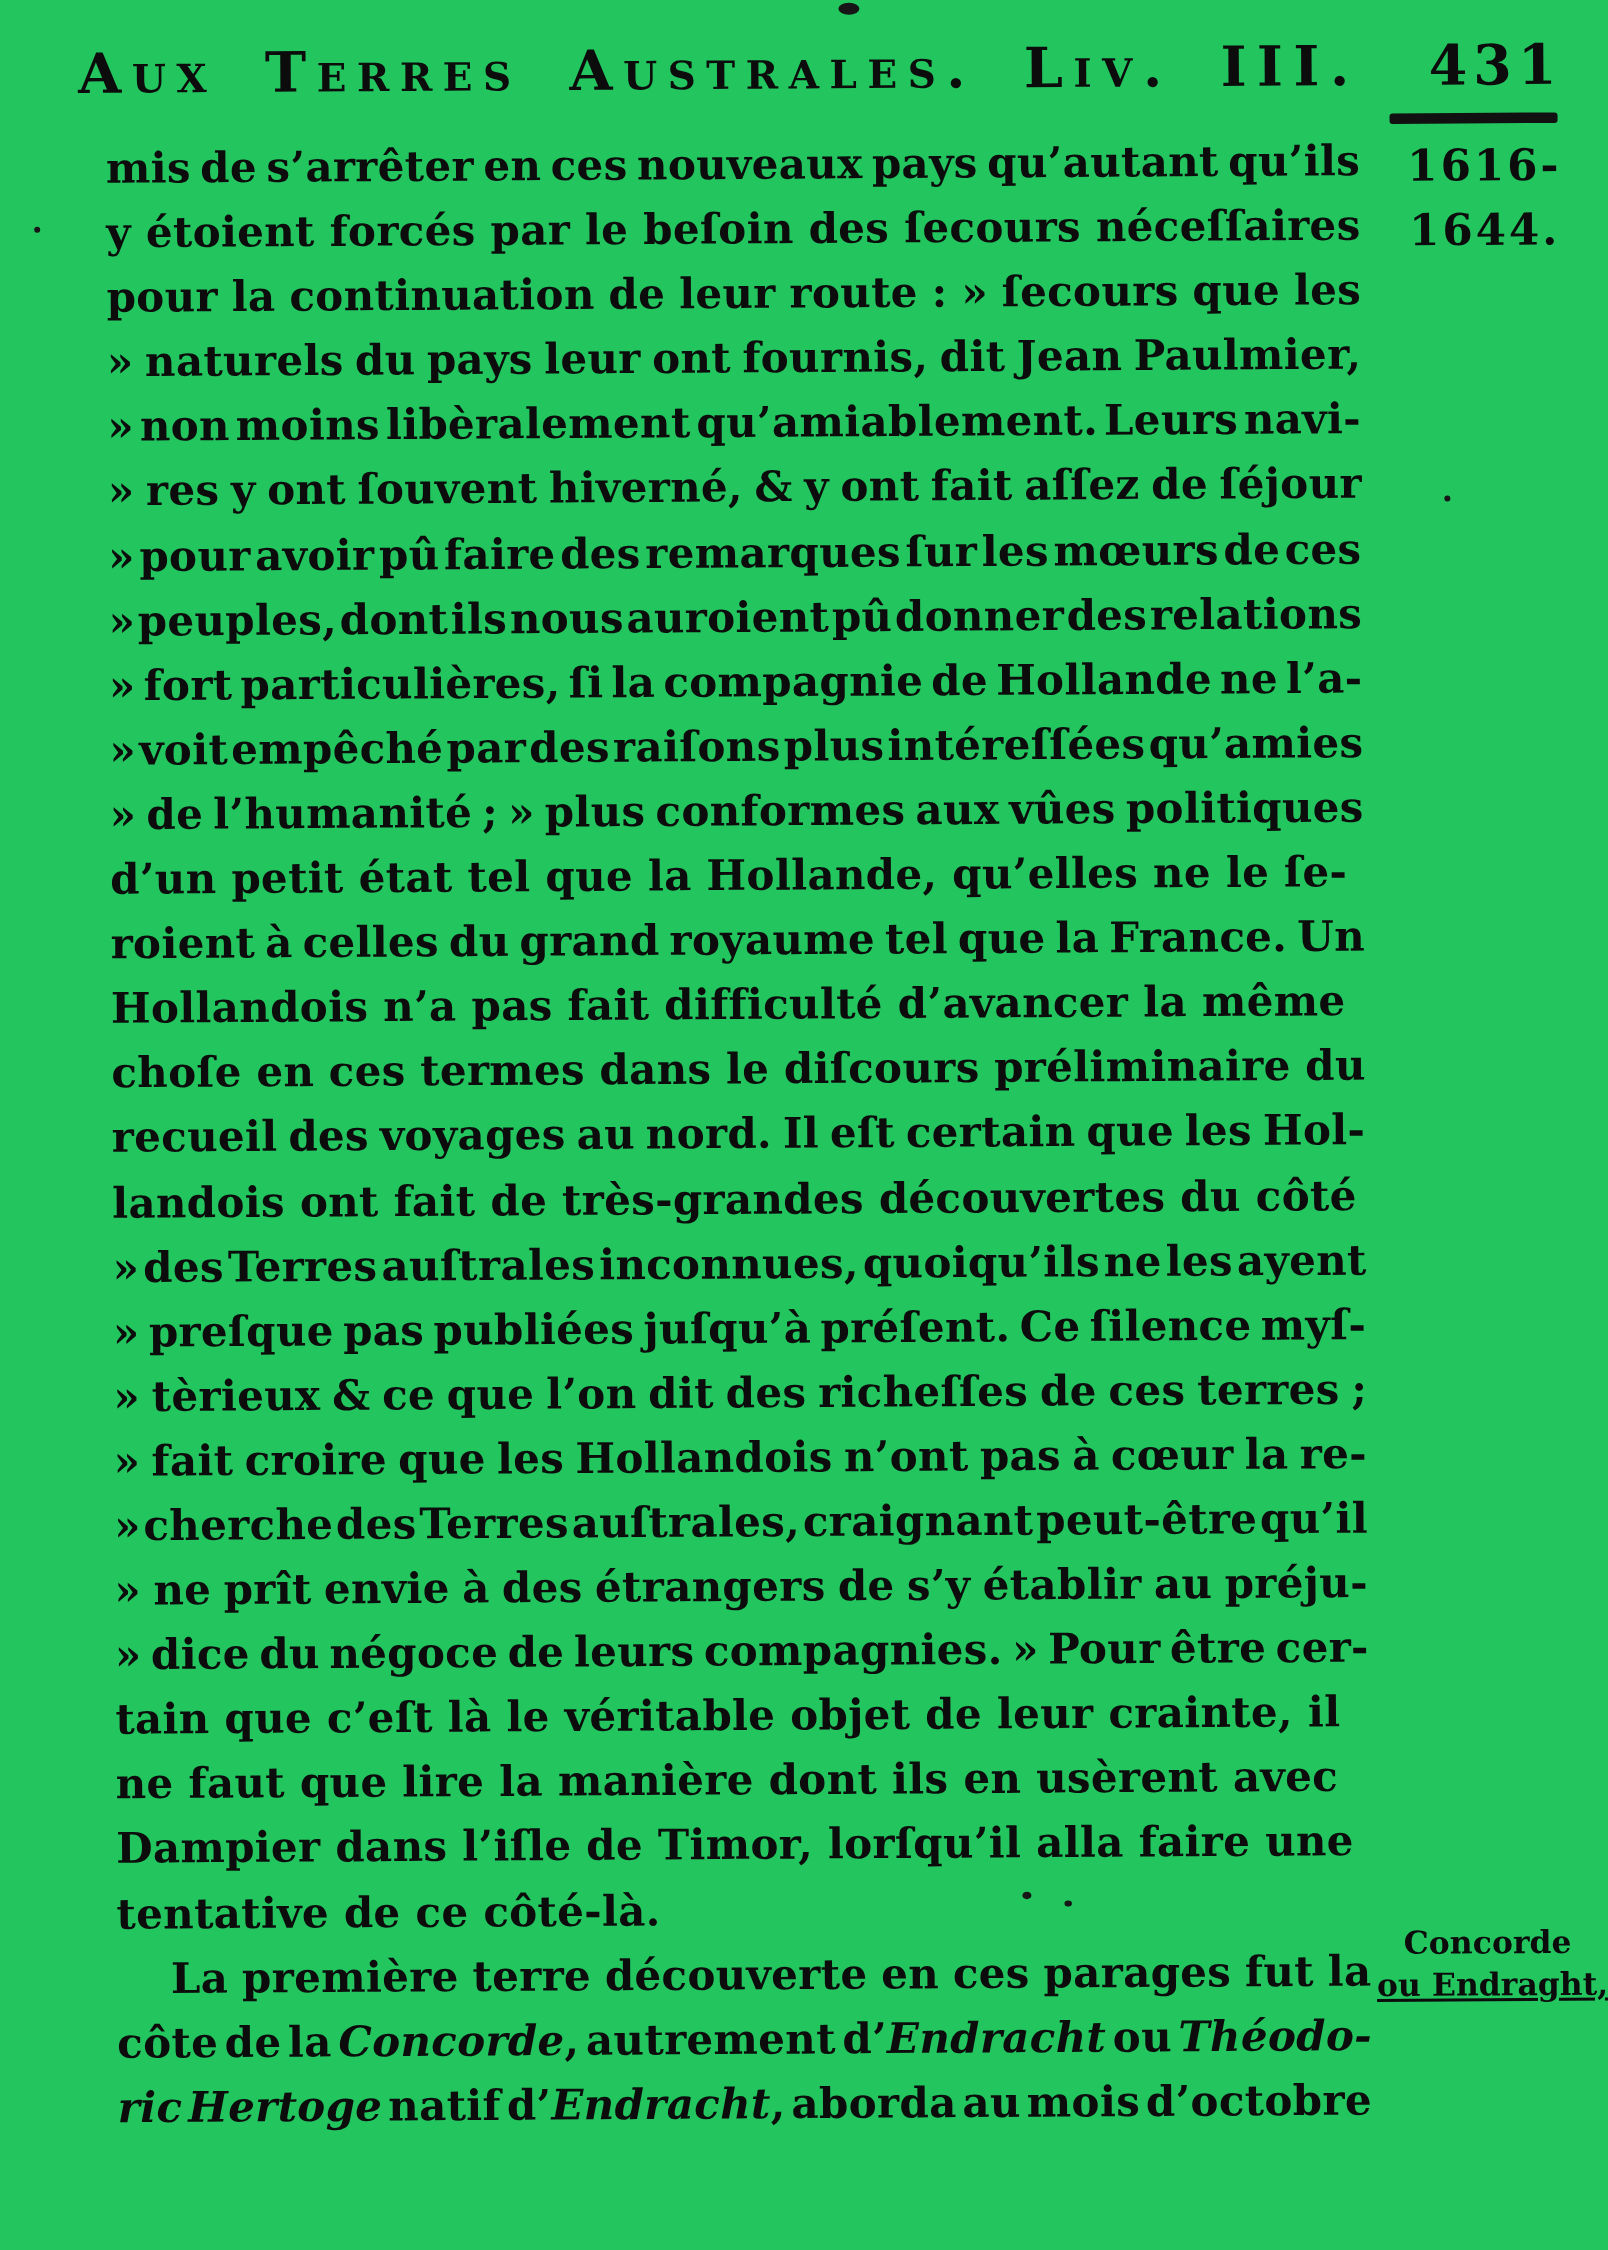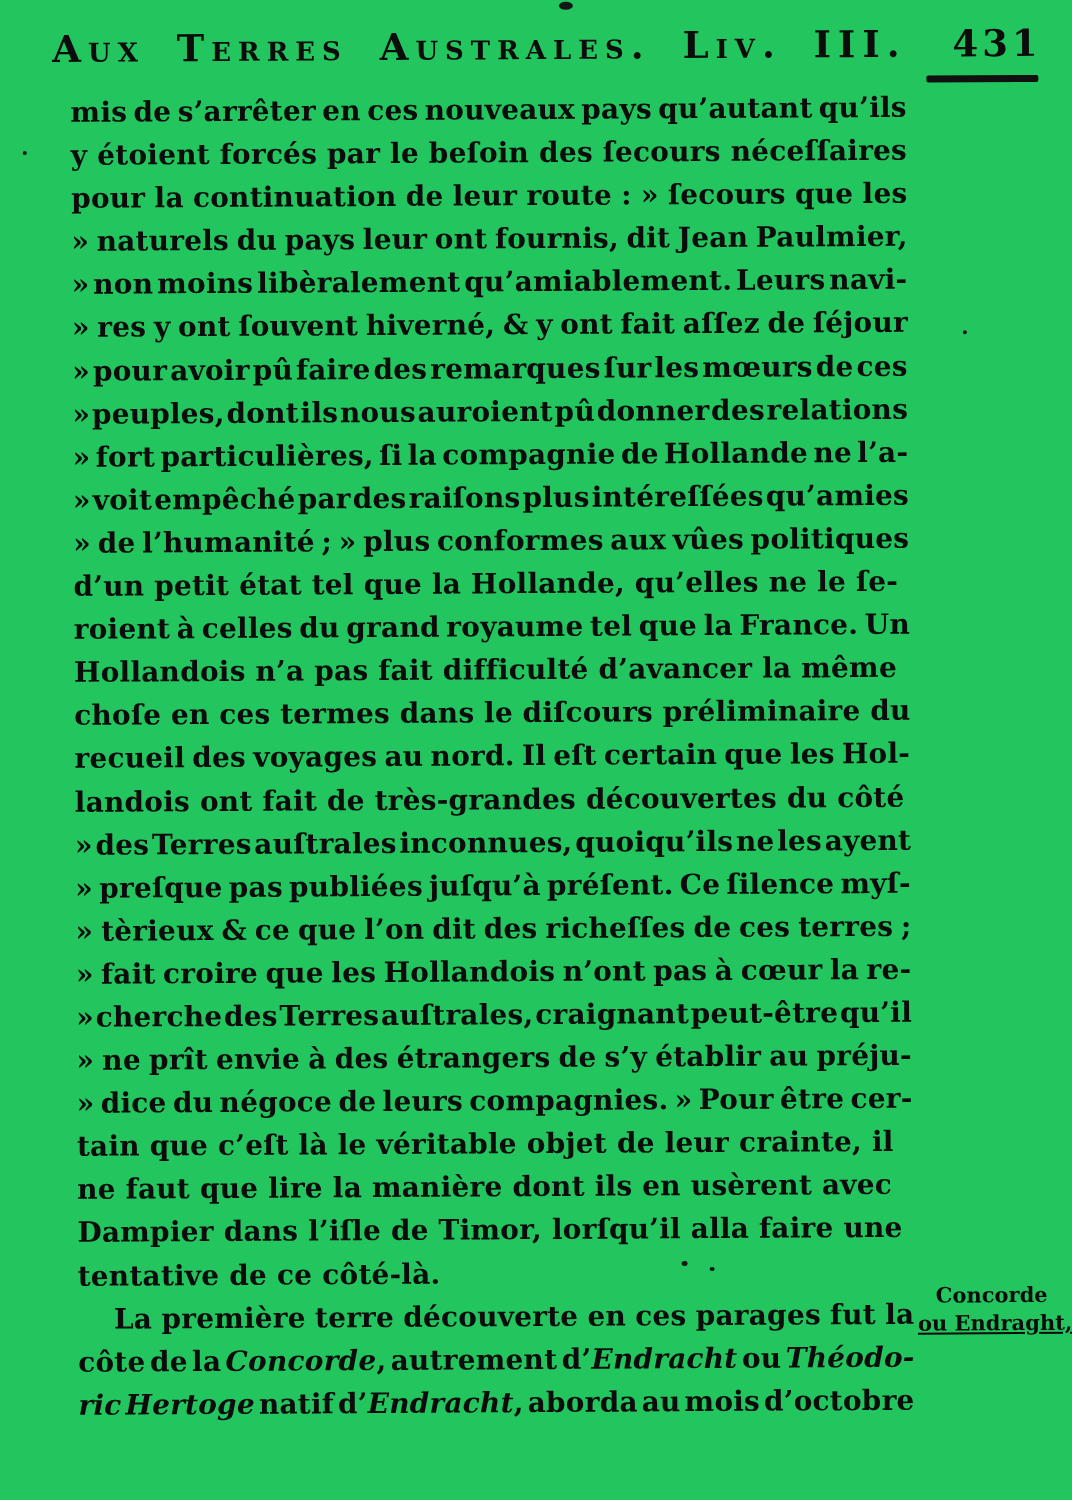--- a/index.html
+++ b/index.html
@@ -106,20 +106,24 @@
 
     <div class="running-head">
       <span>Aux Terres Australes.</span>
       <span> </span>
       <span>Liv. III.</span>
       <span class="pageno">431</span>
     </div>
 
     <div class="year-rule"></div>
 
+    <div class="year-note">
+      <div>1616-</div>
+      <div>1644.</div>
+    </div>
 
     <div class="body-text" id="body-text">
         <div class="line" style="word-spacing: -3.625px;">mis de s’arrêter en ces nouveaux pays qu’autant qu’ils</div>
         <div class="line" style="word-spacing: 0px;">y étoient forcés par le beſoin des ſecours néceſſaires</div>
         <div class="line" style="word-spacing: -0.7px;">pour la continuation de leur route : » ſecours que les</div>
         <div class="line" style="word-spacing: -2.33333px;">» naturels du pays leur ont fournis, dit Jean Paulmier,</div>
         <div class="line" style="word-spacing: -6px;">» non moins libèralement qu’amiablement. Leurs navi-</div>
         <div class="line" style="word-spacing: -2.25px;">» res y ont ſouvent hiverné, &amp; y ont fait aſſez de ſéjour</div>
         <div class="line" style="word-spacing: -6.90909px;">» pour avoir pû faire des remarques ſur les mœurs de ces</div>
         <div class="line" style="word-spacing: -8.22222px;">» peuples, dont ils nous auroient pû donner des relations</div>

